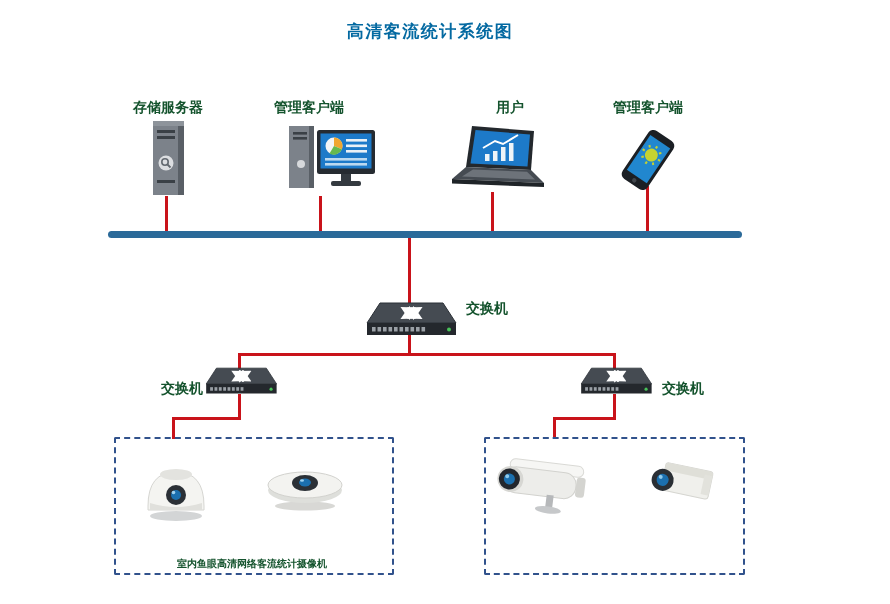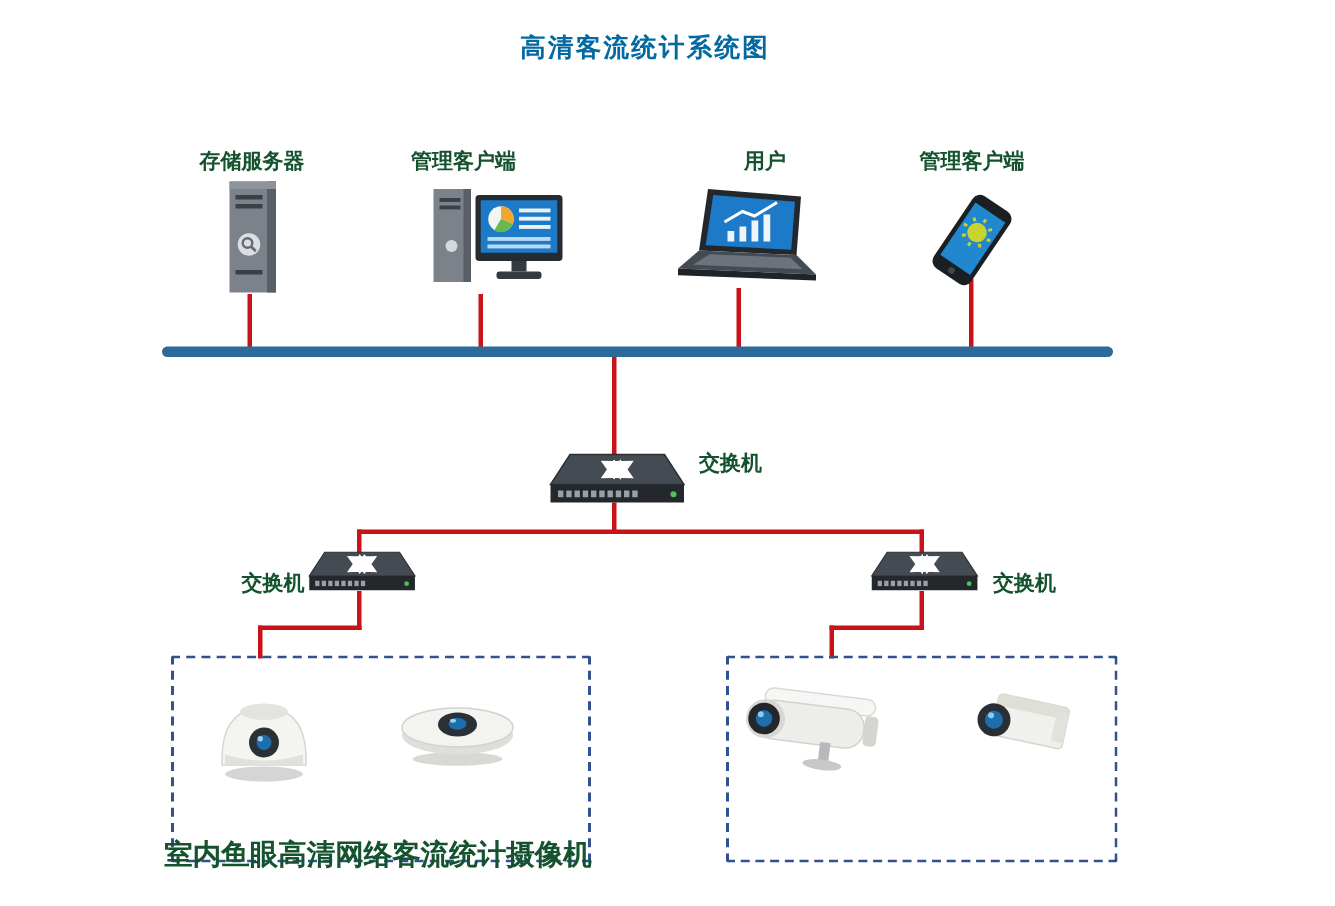--- a/index.html
+++ b/index.html
@@ -14,21 +14,21 @@
   }
   .edge{position:absolute;background:var(--link);}
   .edge.v{width:3px;}
   .edge.h{height:3px;}
   .edge.bus{background:var(--bus);border-radius:3.5px;}
   .icon{position:absolute;}
   .lbl{
     position:absolute;transform:translateX(-50%);white-space:nowrap;
     font-size:14px;font-weight:600;color:#14532d;margin-top:20px;
   }
-  .grouplbl{font-size:19px;}
+  .grouplbl{font-size:10px;}
   .title{
     position:absolute;transform:translateX(-50%);white-space:nowrap;
     font-size:17px;font-weight:700;color:#0369a1;letter-spacing:1.5px;
   }
   .camgroup{position:absolute;border:2px dashed var(--group-border);border-radius:2px;}
 </style>
 </head>
 <body>
 
 <div class="stage">

